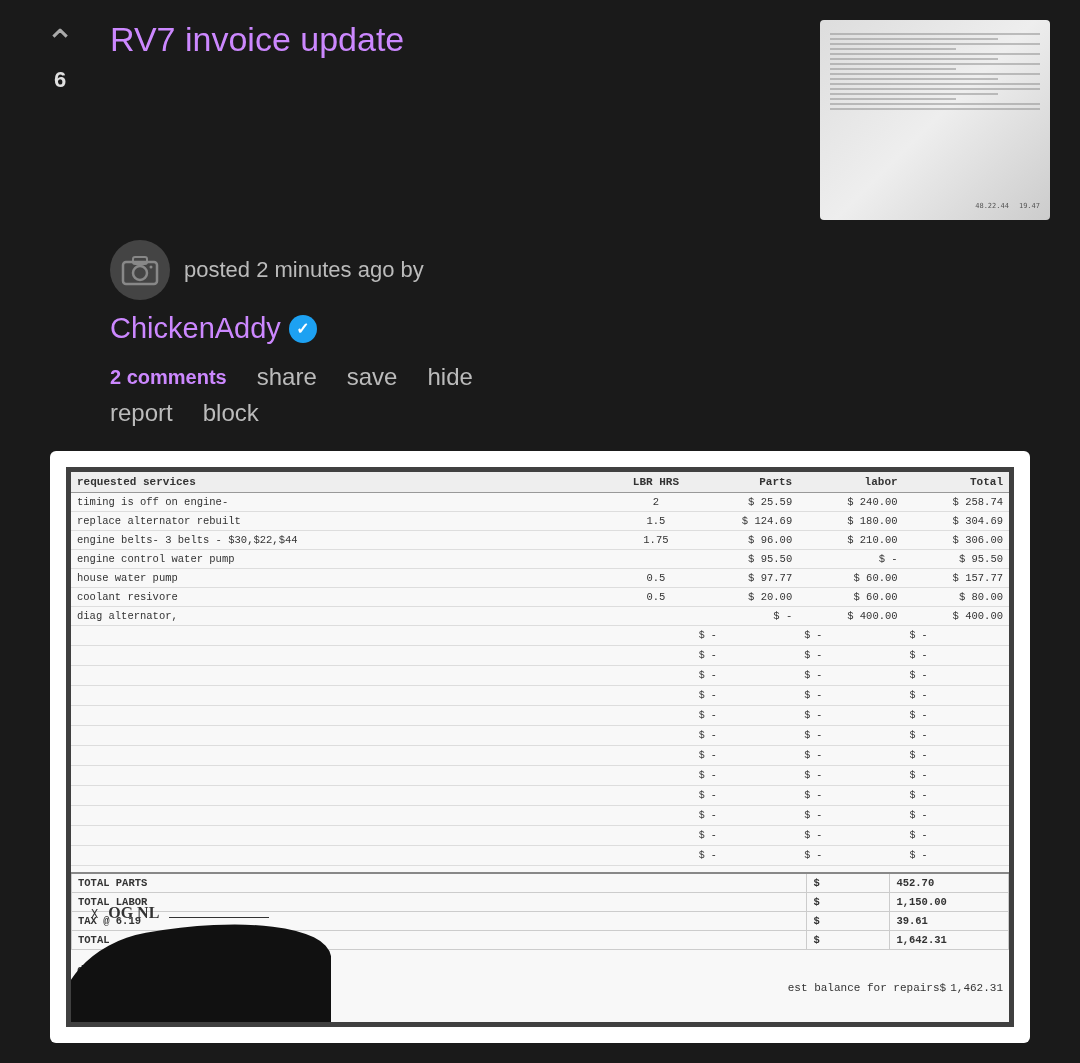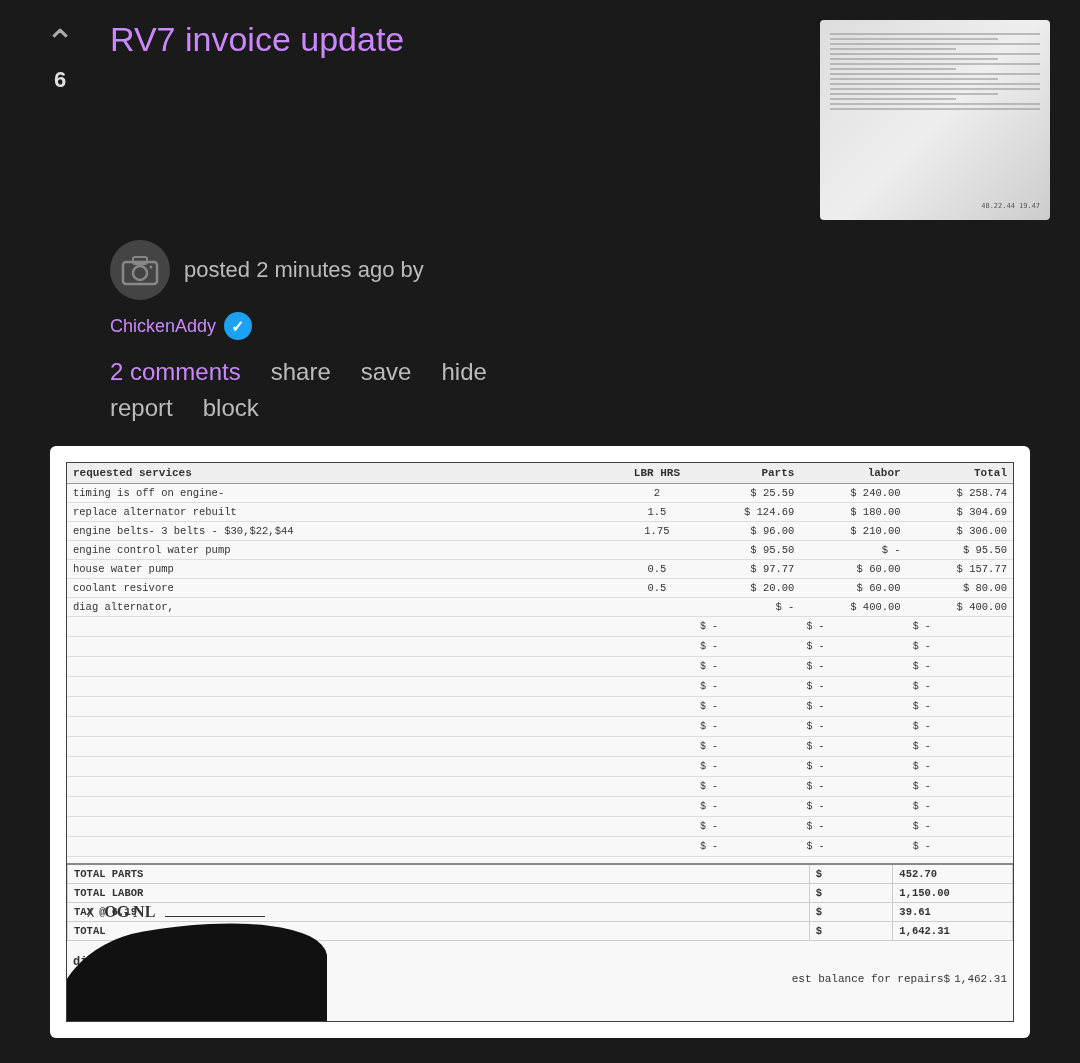--- a/index.html
+++ b/index.html
@@ -110,21 +110,21 @@
 
     .author-line {
       display: flex;
       align-items: center;
       gap: 8px;
       padding-left: 80px;
       margin-bottom: 18px;
     }
 
     .author-name {
-      font-size: 18px;
+      font-size: 29px;
       color: #cc88ff;
       font-weight: 500;
     }
 
     .verified-badge {
       width: 28px;
       height: 28px;
       background: #1da1f2;
       border-radius: 50%;
       display: flex;
@@ -141,22 +141,22 @@
     }
 
     .action-row {
       display: flex;
       gap: 30px;
       align-items: center;
       flex-wrap: wrap;
     }
 
     .action-comments {
-      font-size: 24px;
-      font-weight: normal;
+      font-size: 20px;
+      font-weight: bold;
       color: #cc88ff;
       cursor: pointer;
     }
 
     .action-link {
       font-size: 24px;
       color: #bbb;
       cursor: pointer;
     }
 
@@ -170,21 +170,21 @@
     .invoice-wrapper {
       margin: 0 20px 30px 20px;
       background: #fff;
       border-radius: 6px;
       padding: 16px;
       position: relative;
     }
 
     .invoice-content {
       background: #f8f8f8;
-      border: 1px solid #404040;
+      border: 5px solid #404040;
       font-family: 'Courier New', monospace;
       font-size: 11px;
       color: #333;
       position: relative;
       min-height: 560px;
     }
 
     .invoice-table {
       width: 100%;
       border-collapse: collapse;
@@ -279,21 +279,21 @@
           <div class="thumb-line short"></div>
           <div class="thumb-line full"></div>
           <div class="thumb-line medium"></div>
           <div class="thumb-line full"></div>
           <div class="thumb-line full"></div>
           <div class="thumb-line medium"></div>
           <div class="thumb-line short"></div>
           <div class="thumb-line full"></div>
           <div class="thumb-line full"></div>
         </div>
-        <div style="display:flex; justify-content:flex-end; gap:4px; font-size:7px; color:#555; font-family:monospace;">
+        <div style="display:flex; justify-content:flex-end; gap:10px; font-size:7px; color:#555; font-family:monospace;">
           <span>48.22.44</span>
           <span>19.47</span>
         </div>
       </div>
     </div>
   </div>
 
   <div class="post-meta">
     <div class="avatar-icon">
 

